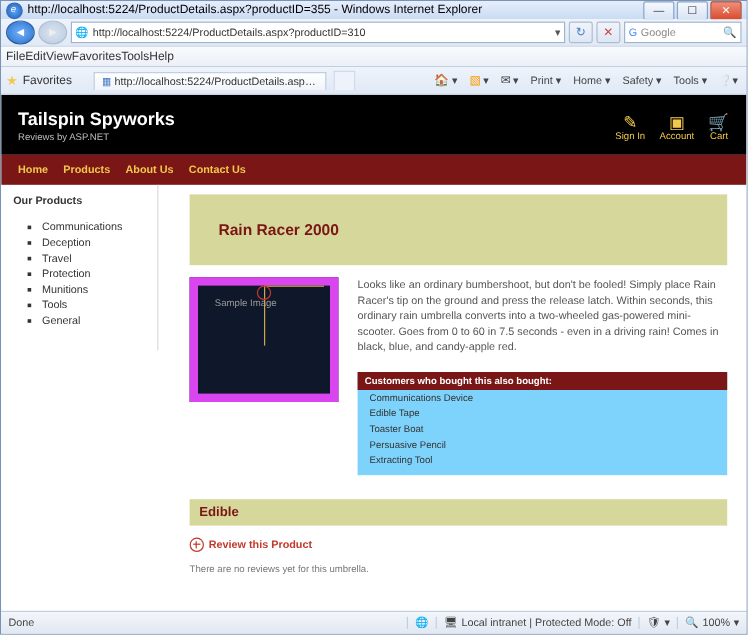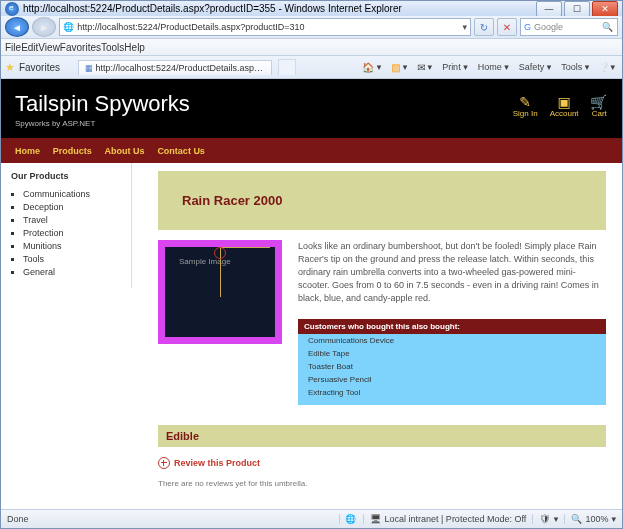--- a/index.html
+++ b/index.html
@@ -22,31 +22,31 @@
 .star{color:#f2c94c;font-size:11px}
 .tab{background:linear-gradient(#fff,#f0f4fa);border:1px solid #c1cfe2;border-bottom:none;padding:2px 6px;font-size:9px;color:#333;display:flex;align-items:center;gap:3px;max-width:180px}
 .tab span{white-space:nowrap;overflow:hidden;text-overflow:ellipsis}
 .tblank{border:1px solid #d0daea;border-bottom:none;width:16px;height:15px;background:#eef3fb;margin-left:2px}
 .favrow .spacer{flex:1}
 .tbtn{color:#444;font-size:9px;padding:0 3px;display:flex;align-items:center;gap:2px}
 .tbtn .ico{font-size:10px}
 .content{flex:1;overflow:auto;background:#fff}
 .sitehdr{background:#000;color:#fff;padding:12px 14px 10px;display:flex;align-items:flex-start}
 .sitehdr .brand{flex:1}
-.sitehdr h1{margin:0;font-size:22px;font-weight:normal}
+.sitehdr h1{margin:0;font-size:15px;font-weight:bold}
 .sitehdr .powered{font-size:8px;color:#bbb;margin-top:2px}
 .sitehdr .toplinks{display:flex;gap:12px;padding-top:4px}
 .toplink{color:#f2c94c;font-size:8px;text-align:center}
 .toplink .ic{font-size:14px;display:block;line-height:14px;color:#f2c94c}
 .navbar{background:#7a1616;padding:7px 14px}
 .navbar a{color:#f2c94c;font-size:9px;font-weight:bold;margin-right:10px;text-decoration:none}
 .page{display:flex;align-items:flex-start}
 .sidebar{width:112px;padding:8px 8px 8px 10px;border-right:1px solid #ddd}
 .sidebar h4{margin:0 0 8px 0;font-size:9px;font-weight:bold;color:#333}
-.sidebar ul{margin:0;padding-left:12px}
+.sidebar ul{margin:12px;padding-left:12px}
 .sidebar li{font-size:9px;color:#333;margin-bottom:3px;list-style:square}
 .main{flex:1;padding:8px 16px 16px 26px}
 .titleblock{background:#d6d89b;padding:6px 8px;margin-bottom:10px}
 .titleblock h2{margin:16px;font-size:13px;color:#7a1616;font-weight:bold}
 .prodrow{display:flex;gap:16px;align-items:flex-start}
 .imgbox{width:110px;height:90px;border:7px solid #d946ef;background:#0f172a;position:relative;display:flex;align-items:flex-start;justify-content:center}
 .imgbox .si{color:#999;font-size:8px;position:absolute;top:10px;left:14px}
 .cross::before,.cross::after{content:"";position:absolute;background:#c9a94c}
 .cross::before{width:50px;height:1px}
 .cross::after{width:1px;height:50px}
@@ -141,21 +141,21 @@
     <div class="tbtn">Safety ▾</div>
     <div class="tbtn">Tools ▾</div>
     <div class="tbtn">❔▾</div>
   </div>
 
   <div class="content">
 
     <div class="sitehdr">
       <div class="brand">
         <h1>Tailspin Spyworks</h1>
-        <div class="powered">Spyworks by ASP.NET</div>
+        <div class="powered">Reviews by ASP.NET</div>
       </div>
       <div class="toplinks">
         <div class="toplink"><span class="ic">✎</span><span>Sign In</span></div>
         <div class="toplink"><span class="ic">▣</span><span>Account</span></div>
         <div class="toplink"><span class="ic">🛒</span><span>Cart</span></div>
       </div>
     </div>
 
     <div class="navbar">
       <a>Home</a>

